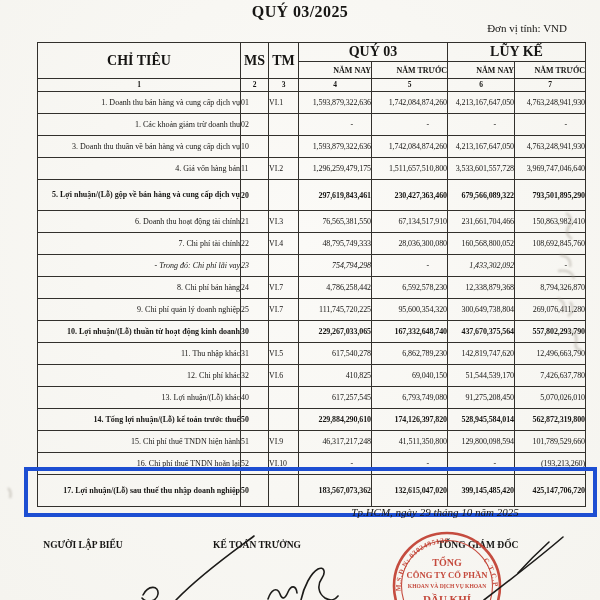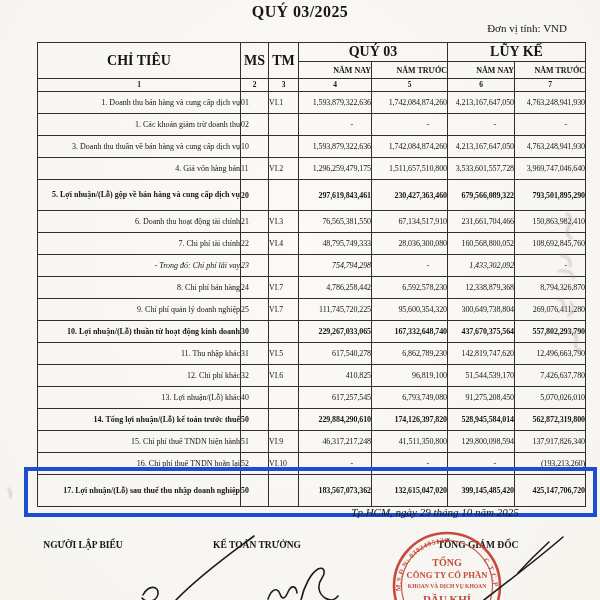--- a/index.html
+++ b/index.html
@@ -189,21 +189,21 @@
           <td class="num">617,540,278</td>
           <td class="num">6,862,789,230</td>
           <td class="num">142,819,747,620</td>
           <td class="num">12,496,663,790</td>
         </tr>
         <tr class="normal">
           <td class="label">12. Chi phí khác</td>
           <td class="ms">32</td>
           <td class="tm">VI.6</td>
           <td class="num">410,825</td>
-          <td class="num">96,819,100</td>
+          <td class="num">69,040,150</td>
           <td class="num">51,544,539,170</td>
           <td class="num">7,426,637,780</td>
         </tr>
         <tr class="normal">
           <td class="label">13. Lợi nhuận/(Lỗ) khác</td>
           <td class="ms">40</td>
           <td class="tm"></td>
           <td class="num">617,257,545</td>
           <td class="num">6,793,749,080</td>
           <td class="num">91,275,208,450</td>
@@ -218,21 +218,21 @@
           <td class="num">528,945,584,014</td>
           <td class="num">562,872,319,800</td>
         </tr>
         <tr class="normal">
           <td class="label">15. Chi phí thuế TNDN hiện hành</td>
           <td class="ms">51</td>
           <td class="tm">VI.9</td>
           <td class="num">46,317,217,248</td>
           <td class="num">41,511,350,800</td>
           <td class="num">129,800,098,594</td>
-          <td class="num">137,917,826,340</td>
+          <td class="num">101,789,529,660</td>
         </tr>
         <tr class="normal">
           <td class="label">16. Chi phí thuế TNDN hoãn lại</td>
           <td class="ms">52</td>
           <td class="tm">VI.10</td>
           <td class="num dash">-</td>
           <td class="num dash">-</td>
           <td class="num dash">-</td>
           <td class="num">(193,213,260)</td>
         </tr>

